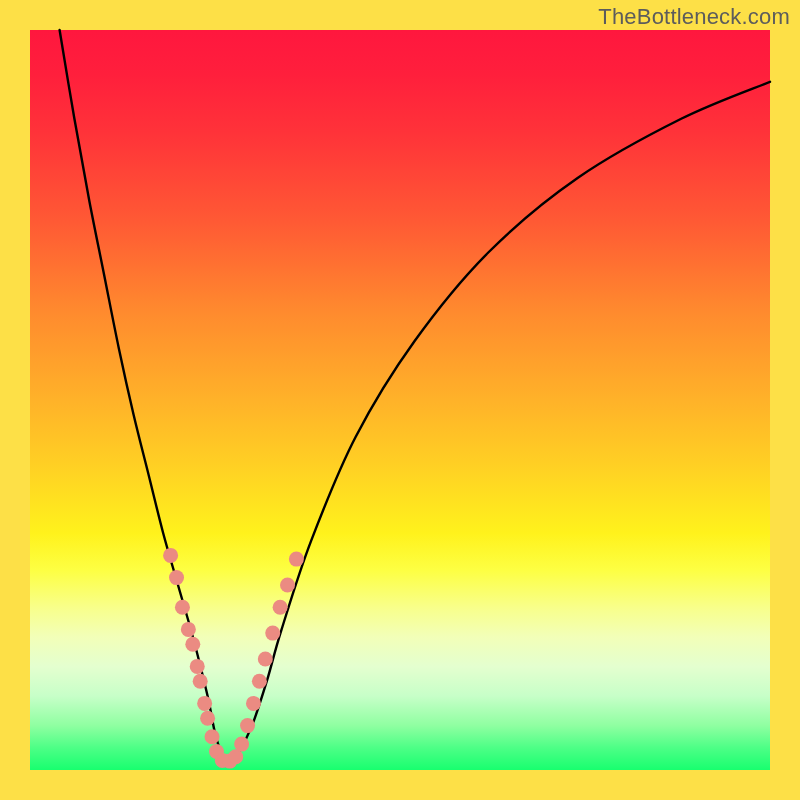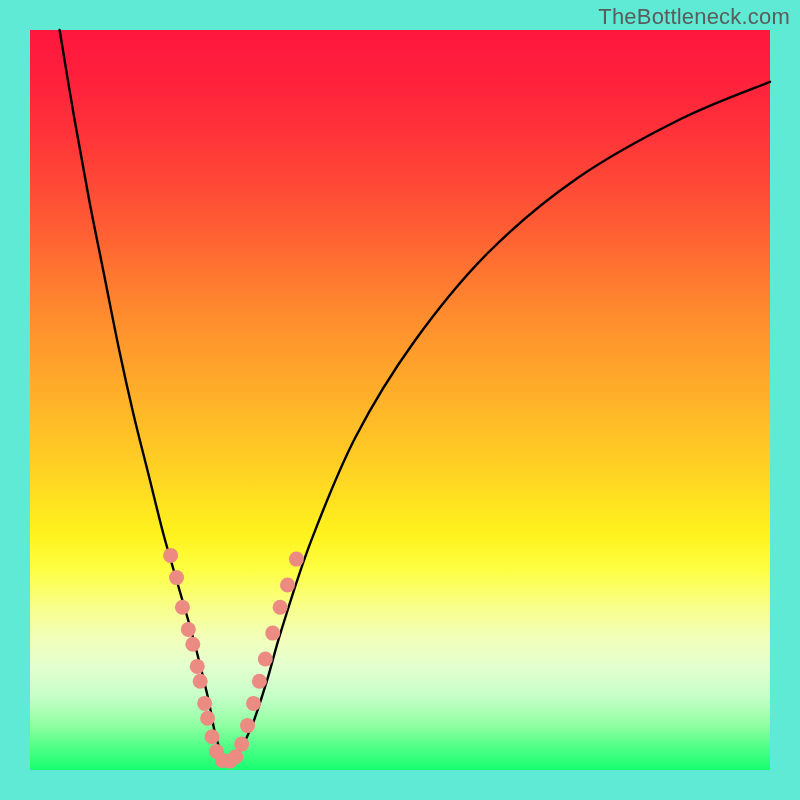--- a/index.html
+++ b/index.html
@@ -7,21 +7,21 @@
     padding: 0;
     width: 800px;
     height: 800px;
     overflow: hidden;
     background: #000;
     font-family: Arial, Helvetica, sans-serif;
   }
   .frame {
     position: absolute;
     inset: 0;
-    background: #5eead4;
+    background: #fde047;
   }
   .plot-area {
     position: absolute;
     left: 30px;
     top: 30px;
     width: 740px;
     height: 740px;
     
     background: linear-gradient(to bottom,
       #ff173e 0%,

